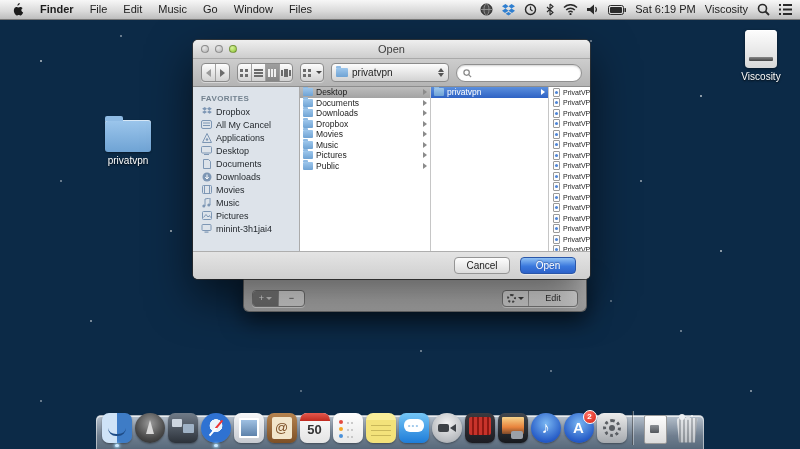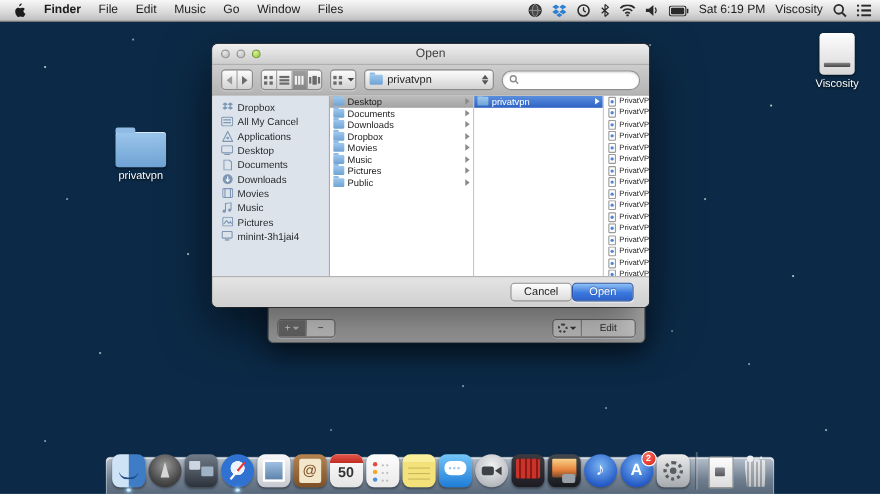--- a/index.html
+++ b/index.html
@@ -147,21 +147,21 @@
   .row.sel-blue{background:linear-gradient(#5b8fdd,#2e62c4);color:#fff;}
   .row.sel-blue .chev{border-left-color:#fff;}
   .file-row{display:flex;align-items:center;gap:3px;height:10.5px;padding:0 2px 0 4px;
     font-size:7px;color:#1c1c1c;white-space:nowrap;overflow:hidden;}
   .doc-ico{width:7px;height:9px;flex:none;background:#fdfdfd;border:1px solid #9a9a9a;
     border-radius:1px;position:relative;box-sizing:border-box;}
   .doc-ico::after{content:"";position:absolute;left:1px;top:2px;width:3px;height:3px;
     border-radius:50%;background:#4f86d8;}
 
   .btnbar{height:27px;background:linear-gradient(#e4e4e4,#cfcfcf);border-top:1px solid #aeaeae;
-    display:flex;align-items:center;justify-content:flex-end;padding:0 14px;}
+    display:flex;align-items:center;justify-content:flex-end;gap:10px;padding:0 14px;}
   .btn{height:17px;min-width:56px;border-radius:4px;font-size:10px;display:flex;
     align-items:center;justify-content:center;box-sizing:border-box;}
   .btn.cancel{background:linear-gradient(#fdfdfd,#dcdcdc);border:1px solid #959595;color:#222;}
   .btn.primary{background:linear-gradient(#8fc1f5,#3a78dd 55%,#2d62c9);border:1px solid #2a56a8;
     color:#fff;text-shadow:0 -1px 1px rgba(0,0,60,.35);box-shadow:0 1px 1px rgba(255,255,255,.5);}
 
   
   .dock{position:absolute;left:50%;transform:translateX(-50%);bottom:0;z-index:50;
     width:608px;height:42px;}
   .shelf{position:absolute;inset:8px 0 0 0;border-radius:5px 5px 0 0;
@@ -425,20 +425,21 @@
             <line x1="6.3" y1="6.3" x2="9" y2="9" stroke="#8a8a8a" stroke-width="1.4"></line>
           </svg>
       </span>
       <input type="text" style="">
     </div>
   </div>
 
   <div class="content">
 
     <div class="sidebar">
+      <div class="sb-header">FAVORITES</div>
       <div class="sb-item">
         <span class="sb-ico">
             <svg width="10" height="9" viewBox="0 0 13 12">
               <path fill="#7d96b4" d="M3.5 0L0 2.3l3.5 2.2L6.5 2.3zM9.5 0L13 2.3 9.5 4.5 6.5 2.3zM0 6.8l3.5-2.3 3 2.3-3.5 2.2zM13 6.8L9.5 4.5l-3 2.3 3.5 2.2z"></path>
             </svg>
           </span>
         <span>Dropbox</span>
       </div>
       <div class="sb-item">
         <span class="sb-ico">

